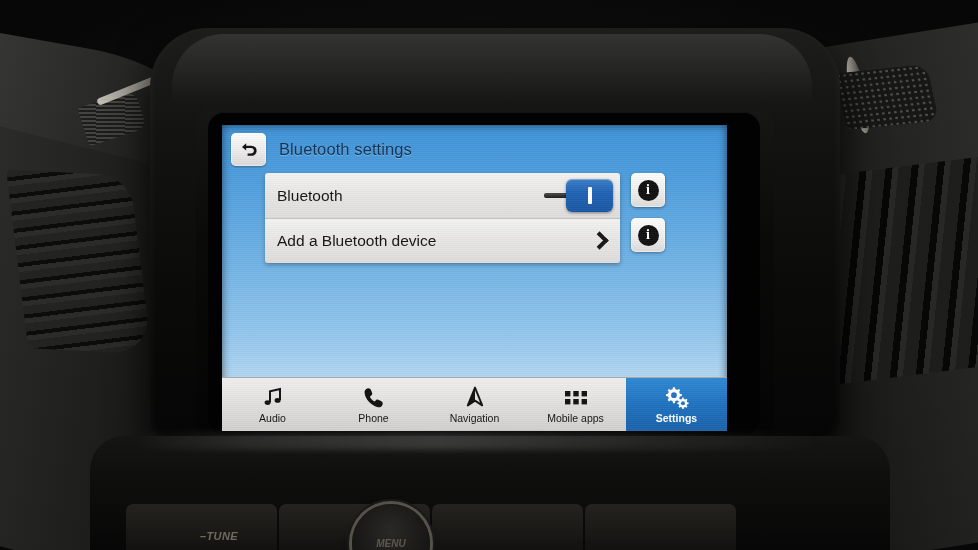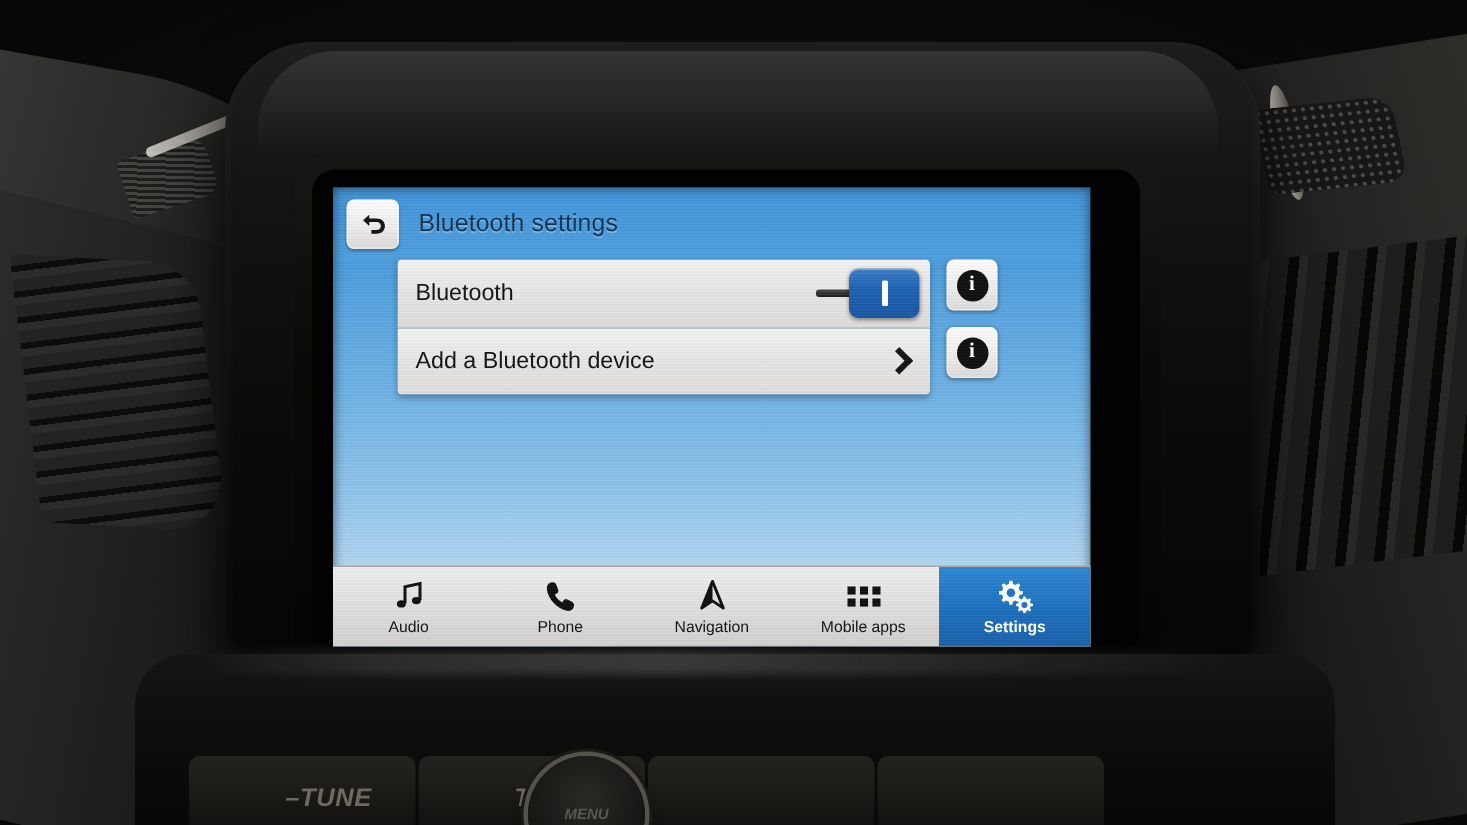--- a/index.html
+++ b/index.html
@@ -360,21 +360,21 @@
     left: 126px; top: 504px;
     width: 610px; height: 46px;
     display: flex;
     gap: 2px;
   }
   .hw-btn {
     flex: 1;
     background: linear-gradient(180deg, #242320 0%, #1a1916 60%, #121110 100%);
     border-radius: 7px 7px 0 0;
     color: #6e6a5f;
-    font-size: 17px;
+    font-size: 11px;
     font-style: italic;
     font-weight: bold;
     display: flex;
     align-items: flex-end;
     justify-content: center;
     padding-bottom: 8px;
     letter-spacing: .4px;
     filter: blur(.4px);
     padding-left: 35px;
   }

